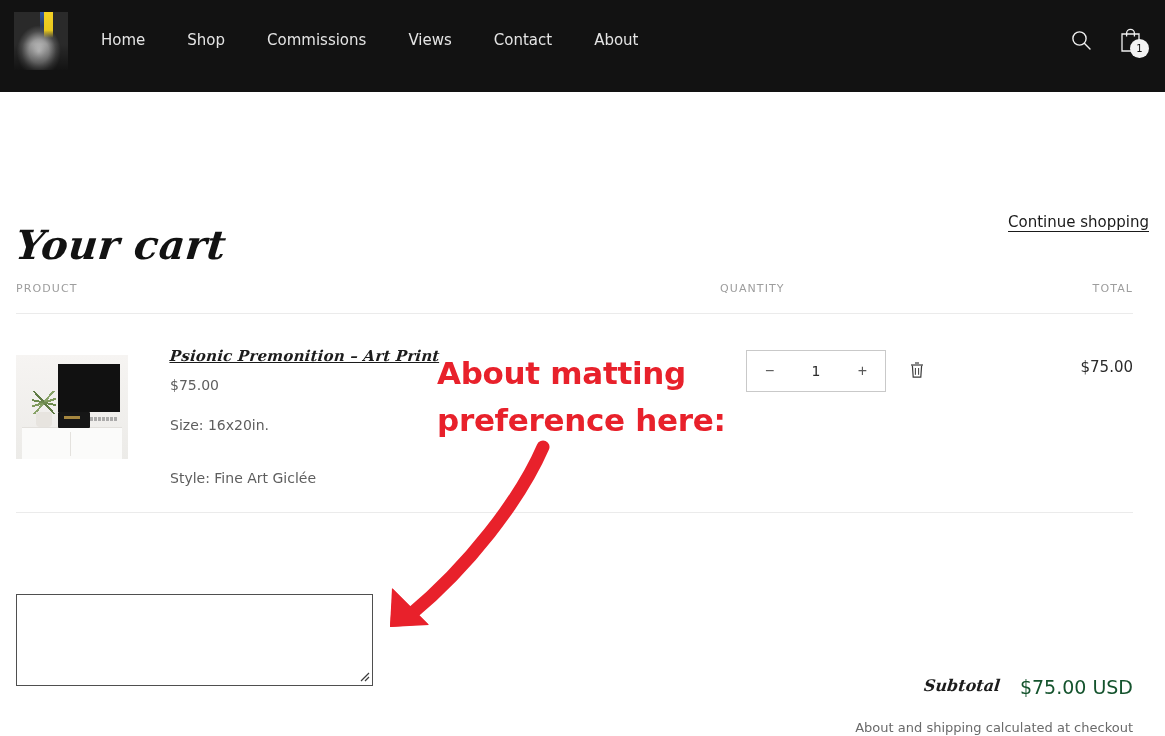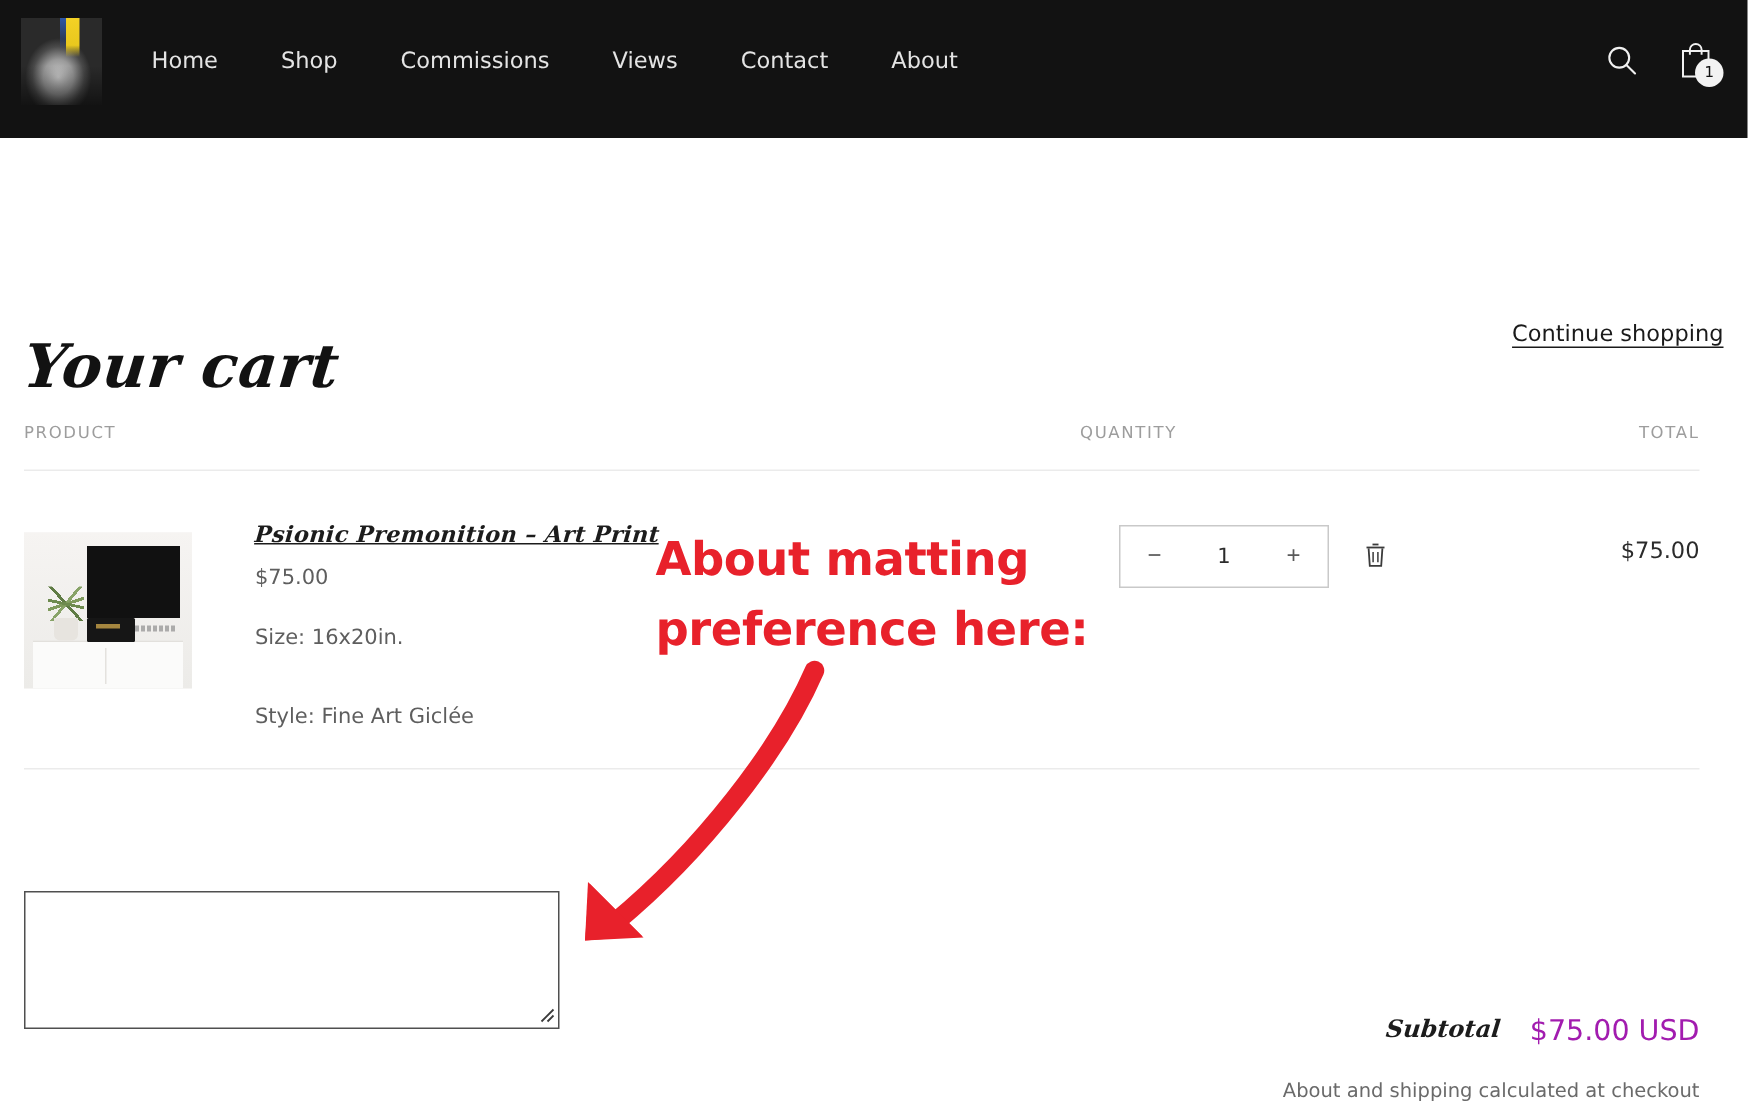--- a/index.html
+++ b/index.html
@@ -166,21 +166,21 @@
     outline: none;
   }
   .resize-grip { position: absolute; left: 356px; top: 576px; width: 14px; height: 14px; pointer-events:none; }
 
   
   .subtotal-label {
     position: absolute; right: 165px; top: 584px;
     font-family: "DejaVu Serif", serif; font-style: italic; font-weight: 700;
     font-size: 16px; color: #1c1c1c; transform: skewX(-6deg);
   }
-  .subtotal-value { position: absolute; right: 32px; top: 584px; font-size: 19px; color: #a21caf; }
+  .subtotal-value { position: absolute; right: 32px; top: 584px; font-size: 19px; color: #14532d; }
   .tax-note { position: absolute; right: 32px; top: 628px; font-size: 13px; color: #6a6a6a; }
 
   
   .annot { position: absolute; inset: 0; pointer-events: none; }
   .annot-text {
     position: absolute; left: 437px; top: 350px;
     font-family: "DejaVu Sans", "Liberation Sans", sans-serif;
     font-weight: 700; font-size: 31px; line-height: 47px;
     color: #e8212b; letter-spacing: -.3px; white-space: pre-line;
   }

